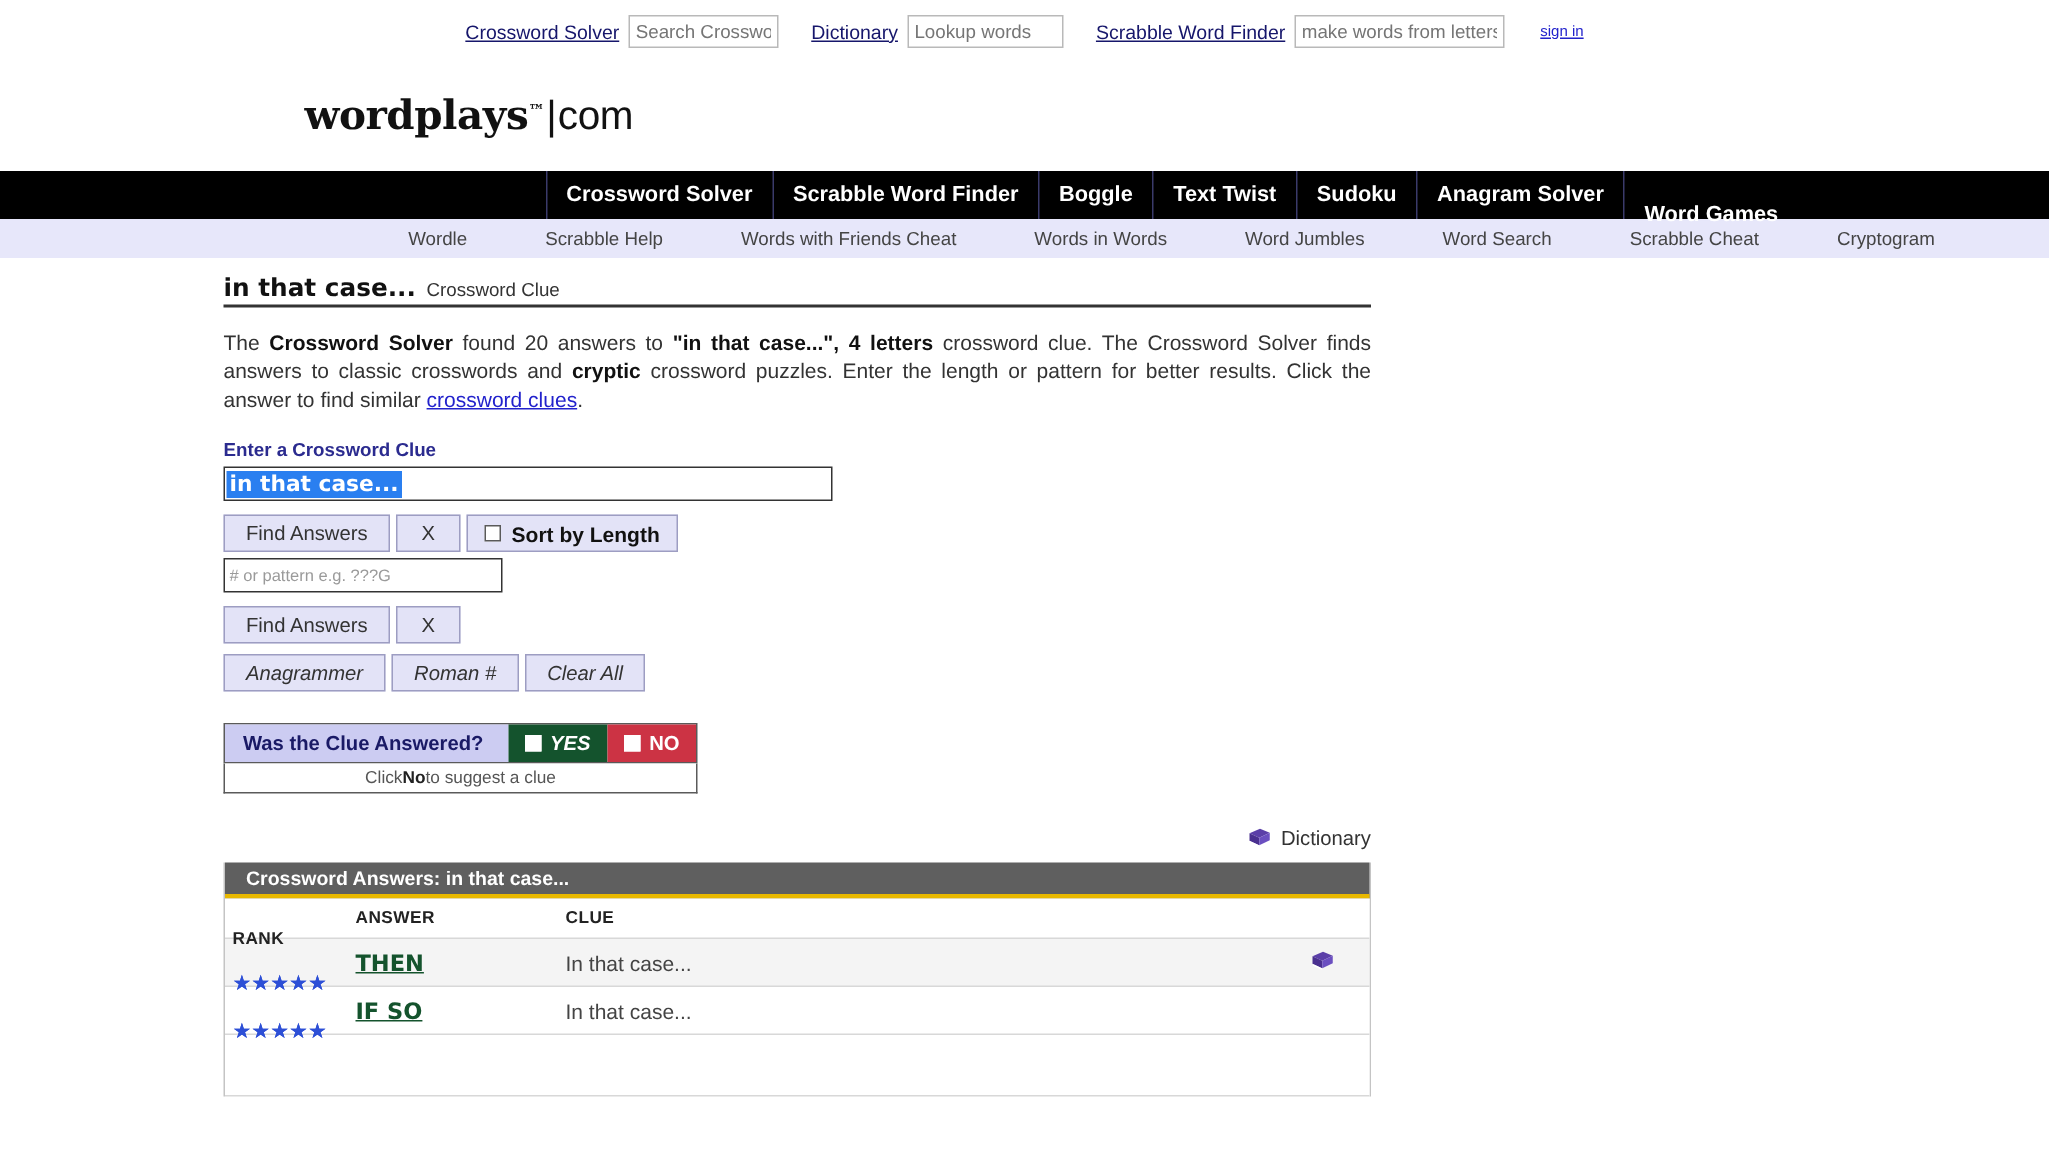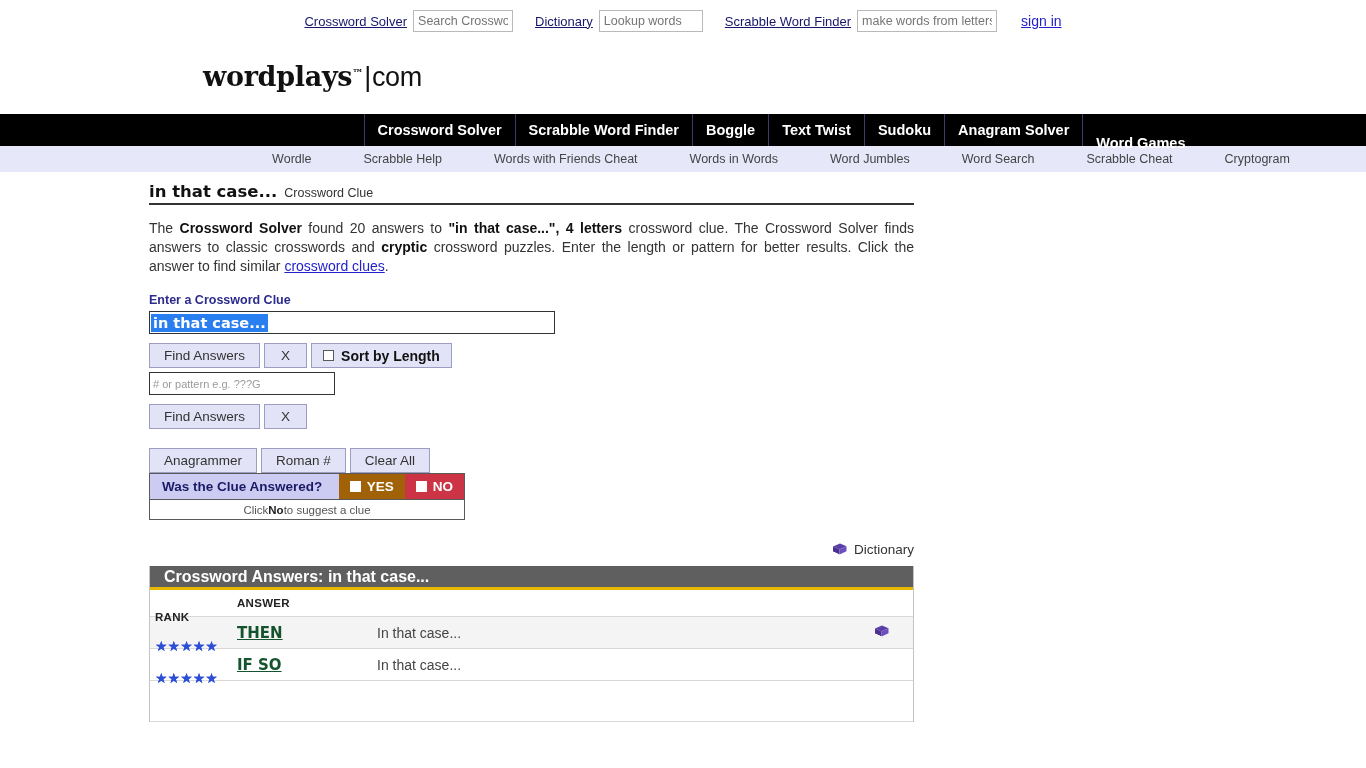--- a/index.html
+++ b/index.html
@@ -45,21 +45,21 @@
     font-size: 12.5px;
     color: #333;
     padding: 0 4px;
     box-sizing: border-box;
     outline: none;
   }
   .ti-crossword { width: 100px; margin-right: 22px; }
   .ti-dictionary { width: 104px; margin-right: 22px; }
   .ti-scrabble { width: 140px; margin-right: 24px; }
   .signin {
-    font-size: 14px;
+    font-size: 10px;
     color: #2222cc;
     text-decoration: underline;
     cursor: pointer;
   }
 
   
   .logo-wrap {
     height: 74px;
     display: flex;
     align-items: center;
@@ -278,24 +278,25 @@
   }
   .cbox {
     width: 11px;
     height: 11px;
     border: 1px solid #5a5a5a;
     background: #fff;
     display: inline-block;
     box-sizing: border-box;
   }
 
-  .btn-row2 { margin-top: 19px; }
+  .btn-row2 { margin-top: 7px; font-style: italic; }
 
   
   .answered-wrap {
+    margin-top: 21px;
     width: 316px;
     text-align: center;
   }
   .answered-row {
     display: flex;
     align-items: stretch;
     height: 27px;
     border: 1px solid #5a5a5a;
     box-sizing: border-box;
   }
@@ -312,21 +313,21 @@
   .answered-yes, .answered-no {
     display: flex;
     align-items: center;
     gap: 6px;
     color: #ffffff;
     font-size: 13.5px;
     font-weight: bold;
     padding: 0 11px;
     cursor: pointer;
   }
-  .answered-yes { background: #a16207; }
+  .answered-yes { background: #14532d; font-style: italic; }
   .answered-no { background: #cc3344; }
   .cbox-w {
     width: 11px;
     height: 11px;
     background: #ffffff;
     border: 1px solid #ffffff;
     display: inline-block;
     box-sizing: border-box;
   }
   .answered-hint {
@@ -368,21 +369,21 @@
   .ans-table {
     margin-top: 9px;
     width: 765px;
     border-left: 1px solid #c4c4c4;
     border-right: 1px solid #c4c4c4;
     box-sizing: border-box;
   }
   .ans-head {
     background: #5f5f5f;
     color: #ffffff;
-    font-size: 16px;
+    font-size: 13px;
     font-weight: bold;
     height: 24px;
     display: flex;
     align-items: center;
     padding-left: 14px;
     border-bottom: 3px solid #e8b800;
     box-sizing: border-box;
   }
   .ans-colhead {
     display: flex;
@@ -565,20 +566,21 @@
       </span>
       <span class="dict-label">Dictionary</span>
     </div>
 
     
     <div class="ans-table">
       <div class="ans-head">Crossword Answers: in that case...</div>
       <div class="ans-colhead">
         <div class="col-rank">RANK</div>
         <div class="col-answer">ANSWER</div>
+        <div class="col-clue">CLUE</div>
         <div class="col-icon"></div>
       </div>
       <div id="answer-rows">
           <div class="ans-row alt">
             <div class="col-rank"><span class="stars">
                 <span class="star">★</span>
                 <span class="star">★</span>
                 <span class="star">★</span>
                 <span class="star">★</span>
                 <span class="star">★</span>

